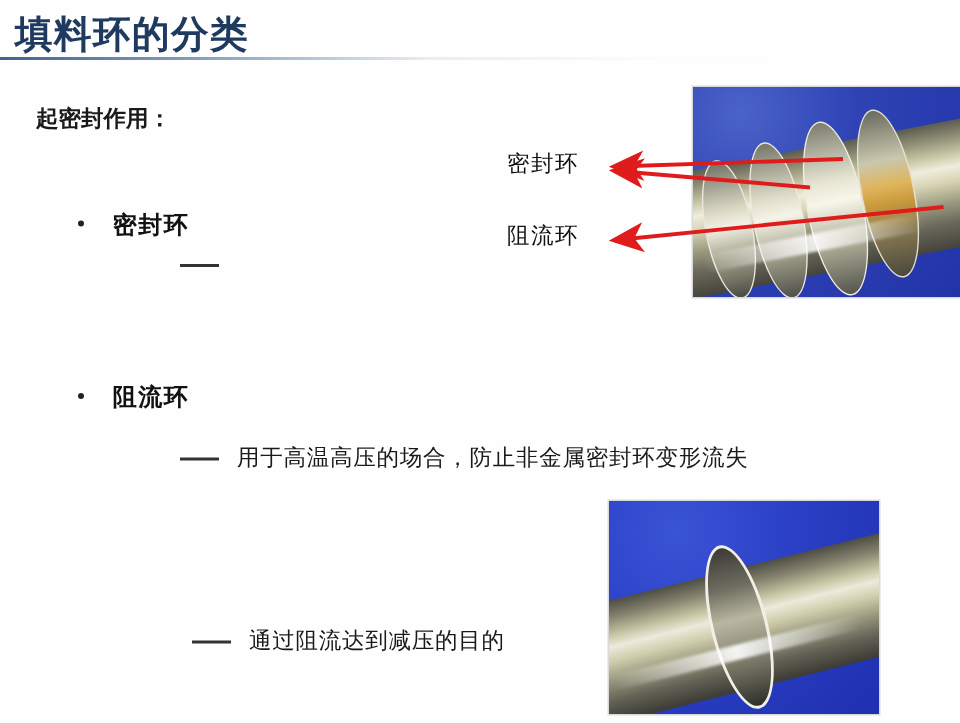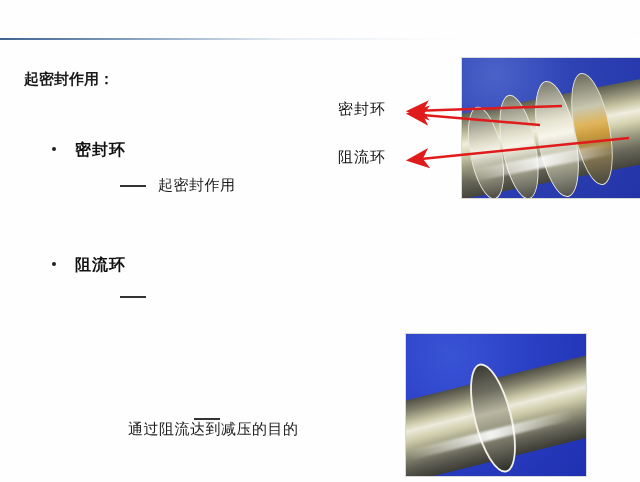--- a/index.html
+++ b/index.html
@@ -46,21 +46,21 @@
   .sub .dash{
     display:inline-block;width:26px;height:2px;background:#333;margin-right:12px;
   }
   .sub .txt{font-size:15px;color:#1a1a1a;letter-spacing:0.5px;}
 
   .b1{left:52px;top:140px;}
   .s1{left:120px;top:176px;}
   .b2{left:52px;top:255px;}
   .s2{left:120px;top:296px;}
   .b3{left:52px;top:372px;}
-  .s3{left:128px;top:418px;flex-direction:column;}
+  .s3{left:128px;top:418px;}
 
   
   .callout{
     position:absolute;font-size:15px;color:#111;white-space:nowrap;
     letter-spacing:1px;
   }
   .c1{left:338px;top:100px;}
   .c2{left:338px;top:148px;}
 
   
@@ -128,39 +128,40 @@
     position:absolute;left:0px;top:96px;width:170px;height:10px;
     background:linear-gradient(to right,rgba(255,255,255,0),rgba(255,255,255,.9),rgba(255,255,255,0));
     transform:rotate(-14deg);border-radius:6px;filter:blur(1px);
   }
 </style>
 </head>
 <body>
 
 <div class="slide">
 
+  <div class="title">填料环的分类</div>
   <div class="title-rule"></div>
 
   <div class="lead">起密封作用：</div>
 
   <div class="bullet b1">
     <span class="dot"></span>
     <span class="term">密封环</span>
   </div>
   <div class="sub s1">
     <span class="dash"></span>
-    <span class="txt">起密封作用</span>
   </div>
 
   <div class="bullet b2">
     <span class="dot"></span>
     <span class="term">阻流环</span>
   </div>
   <div class="sub s2">
     <span class="dash"></span>
+    <span class="txt">用于高温高压的场合，防止非金属密封环变形流失</span>
   </div>
 
   <div class="sub s3">
     <span class="dash"></span>
     <span class="txt">通过阻流达到减压的目的</span>
   </div>
 
   <div class="callout c1">密封环</div>
   <div class="callout c2">阻流环</div>
 

